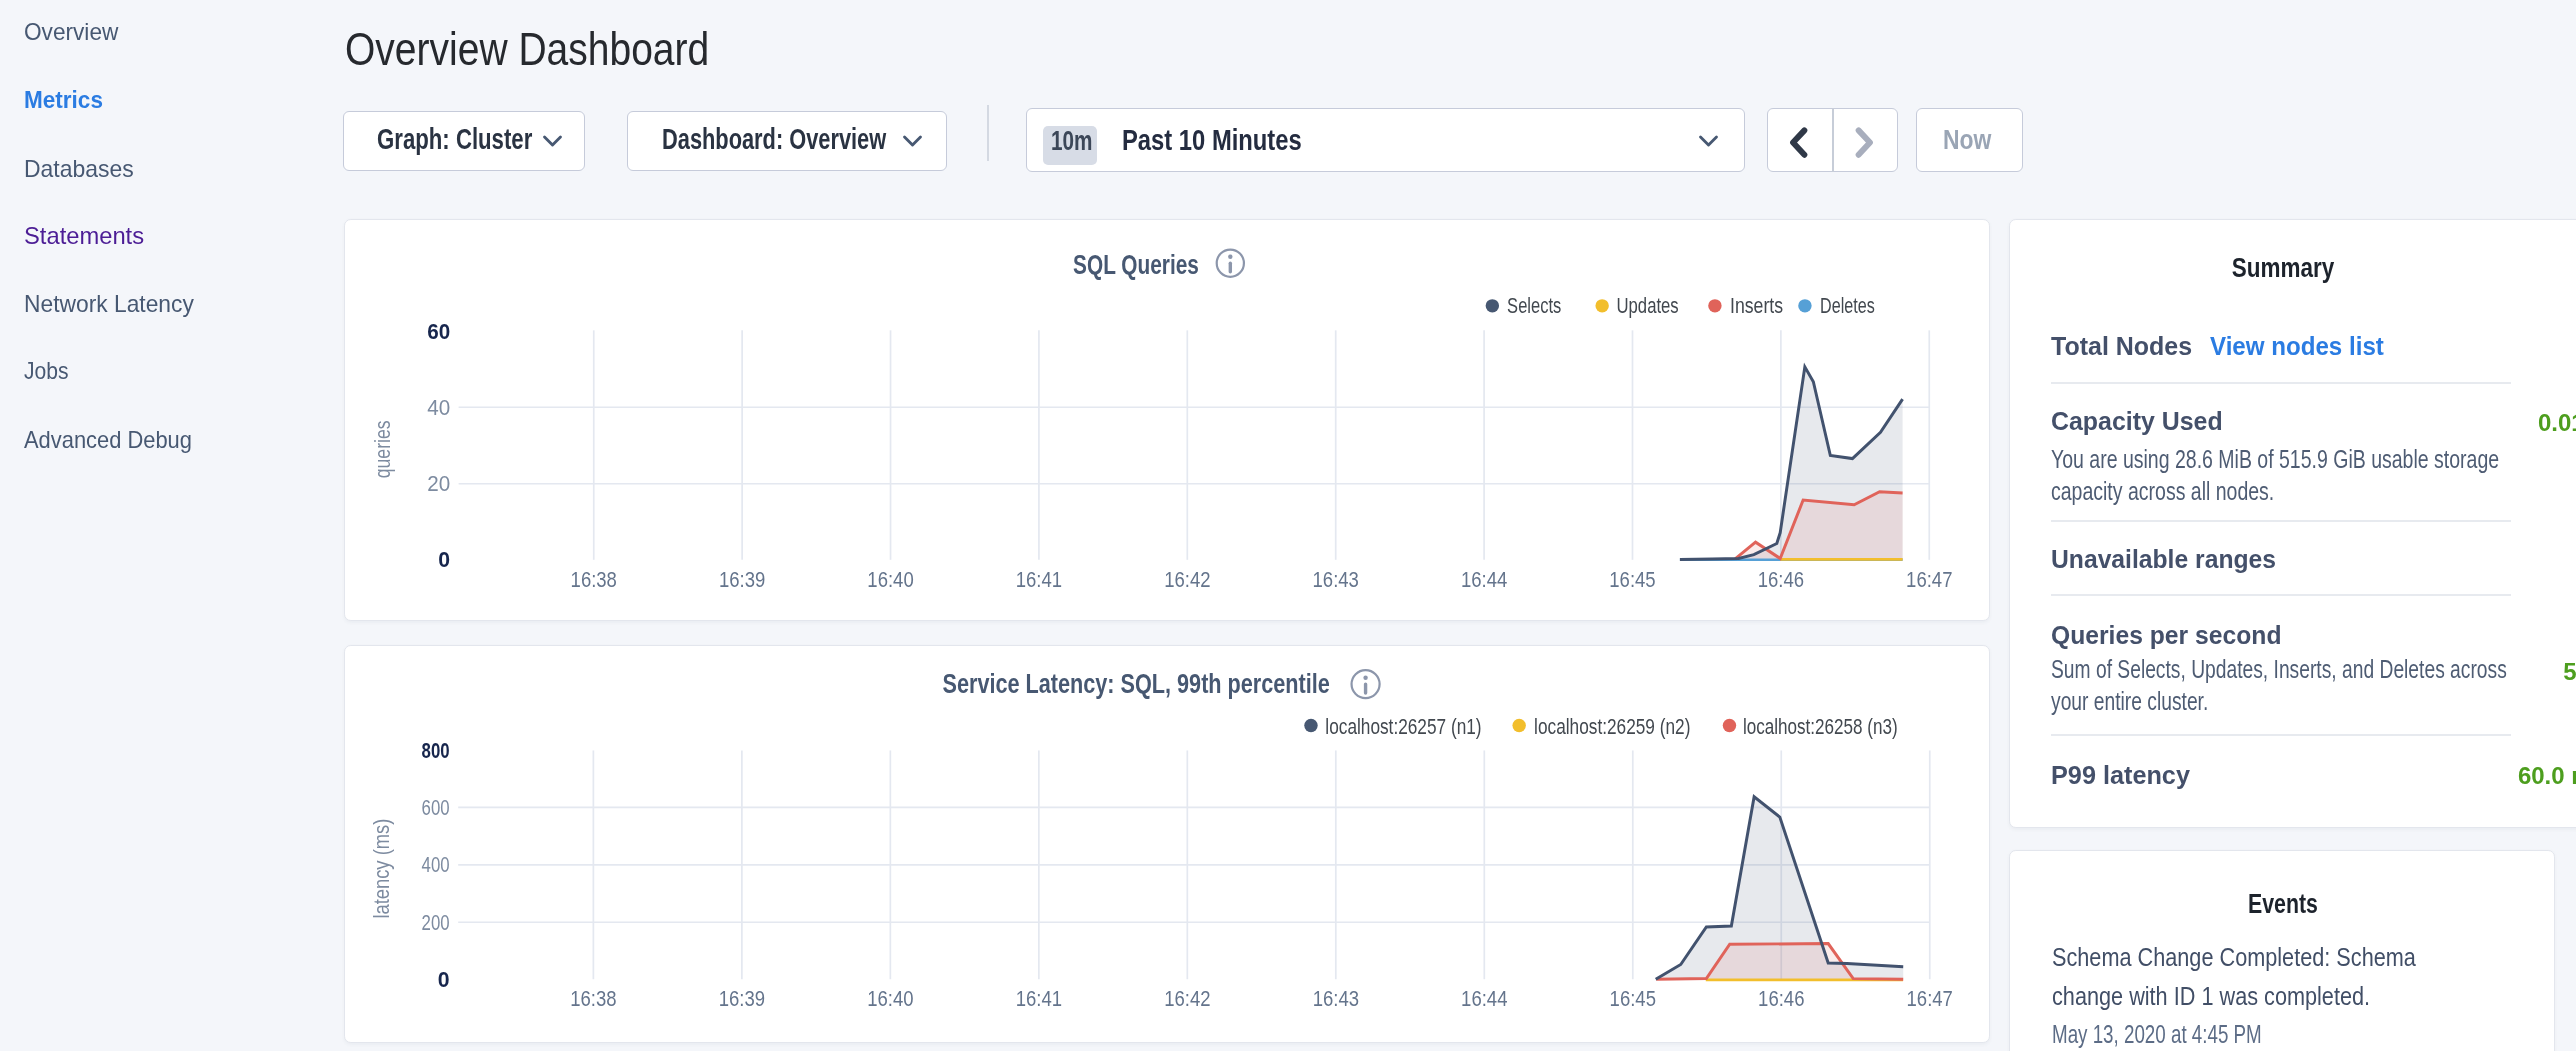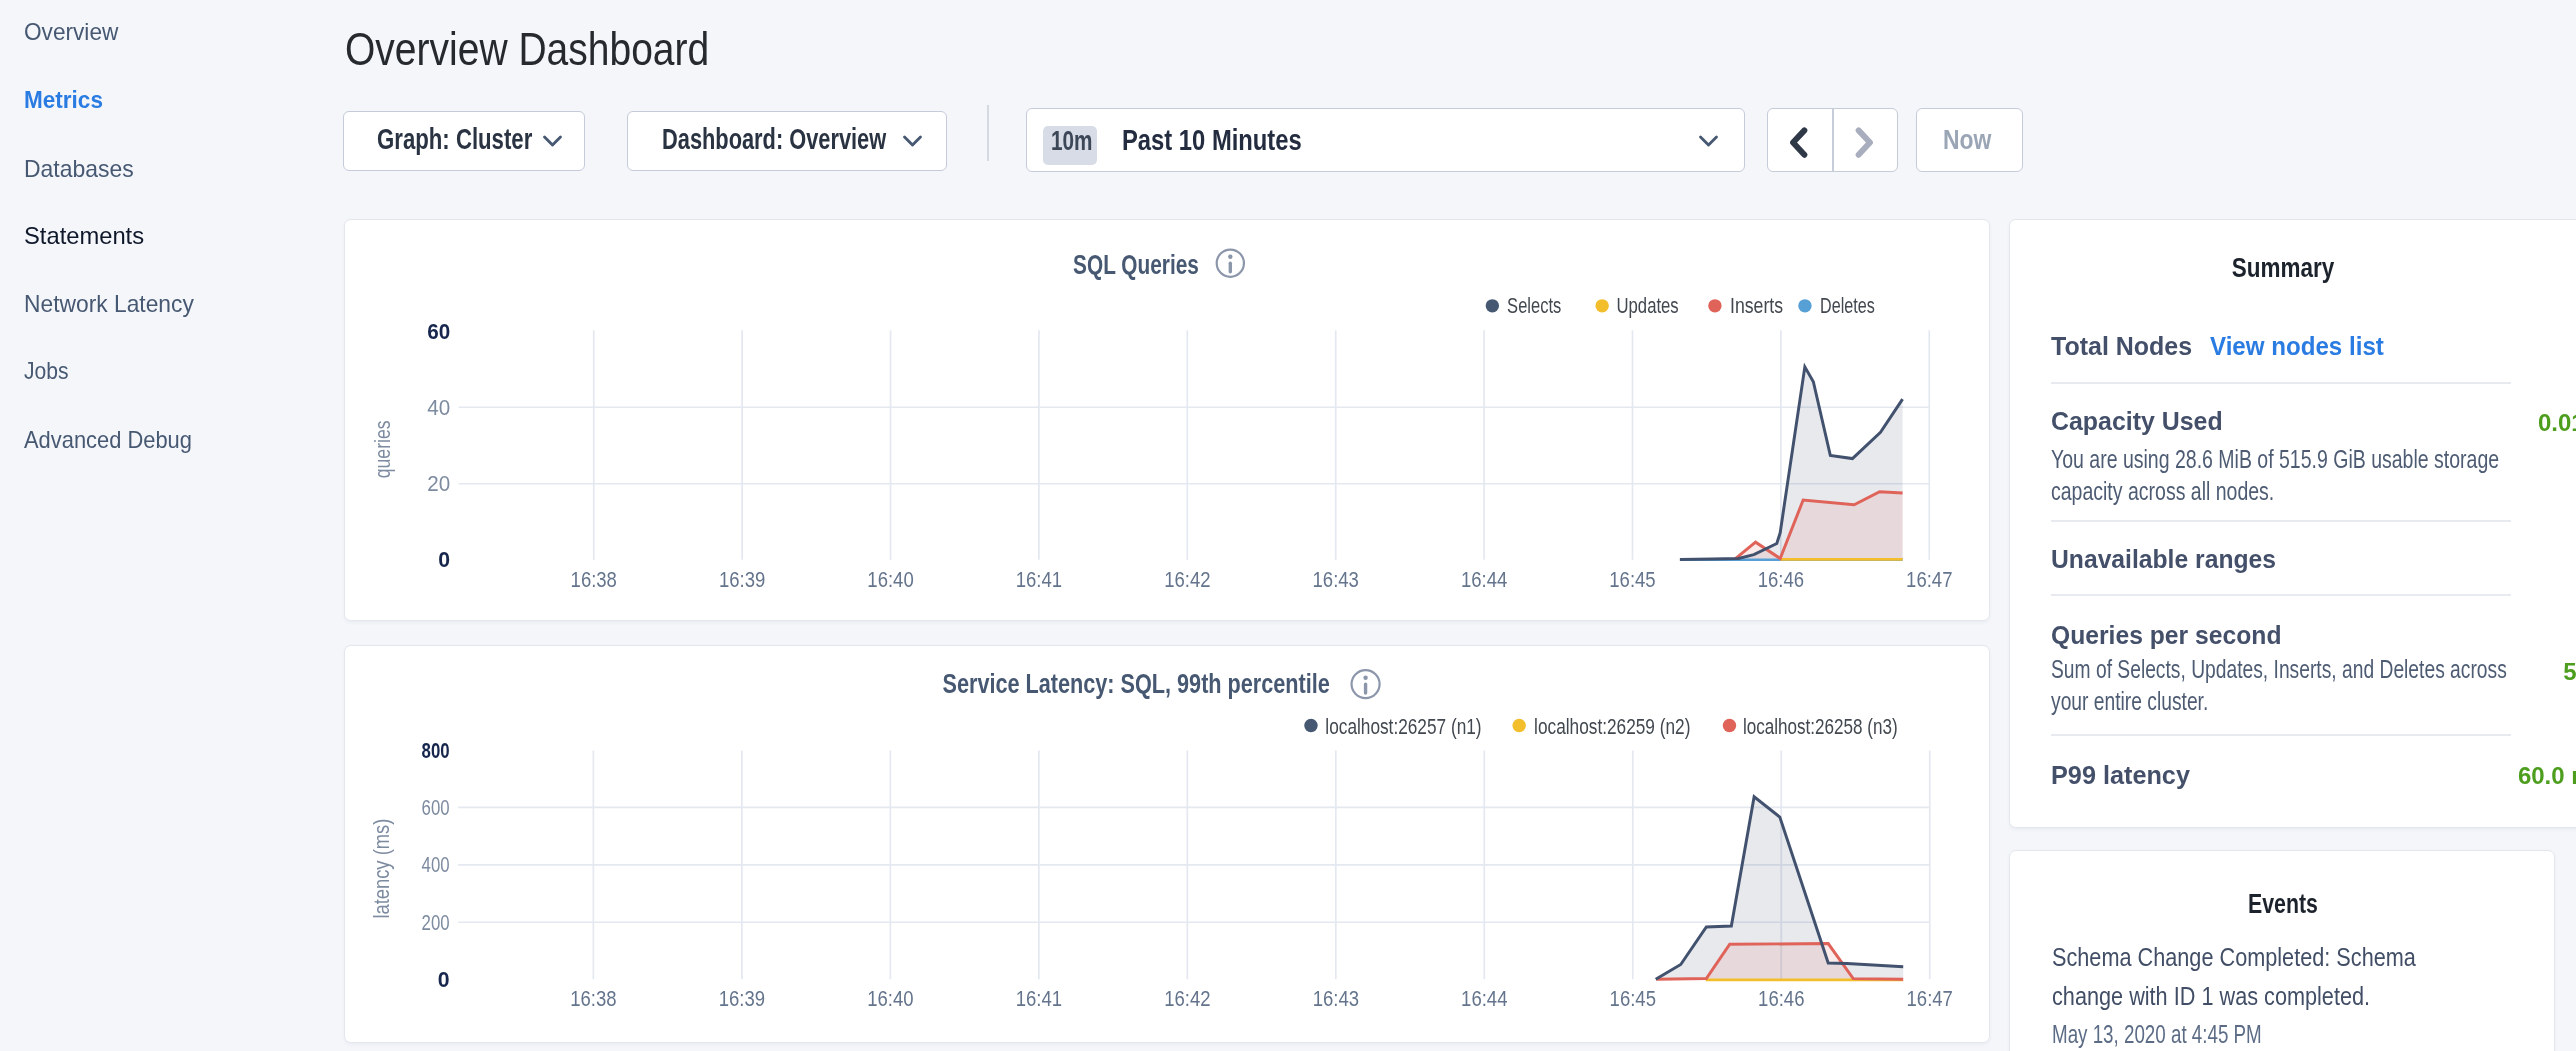--- a/index.html
+++ b/index.html
@@ -13,21 +13,21 @@
 svg text { font-family:"Liberation Sans", sans-serif; }
 .grn { color:#4d9e1e; font-weight:bold; font-size:24px; line-height:24px; }
 .head { font-weight:bold; font-size:25.5px; line-height:25.5px; color:#44506a; }
 </style>
 </head>
 <body>
 
 <div class="t" style="left:24px; top:20.3px; font-size:24px; line-height:24px; color:#475872; transform:scaleX(0.943);">Overview</div>
 <div class="t" style="left:24px; top:88px; font-size:24px; line-height:24px; color:#2b7ce2; font-weight:bold; transform:scaleX(0.939);">Metrics</div>
 <div class="t" style="left:24px; top:157px; font-size:24px; line-height:24px; color:#475872; transform:scaleX(0.956);">Databases</div>
-<div class="t" style="left:24px; top:224px; font-size:24px; line-height:24px; color:#0f172a; transform:scaleX(0.989);">Statements</div>
+<div class="t" style="left:24px; top:224px; font-size:24px; line-height:24px; color:#4c1d95; transform:scaleX(0.989);">Statements</div>
 <div class="t" style="left:24px; top:292px; font-size:24px; line-height:24px; color:#475872; transform:scaleX(0.95);">Network Latency</div>
 <div class="t" style="left:24px; top:359px; font-size:24px; line-height:24px; color:#475872; transform:scaleX(0.878);">Jobs</div>
 <div class="t" style="left:24px; top:428px; font-size:24px; line-height:24px; color:#475872; transform:scaleX(0.912);">Advanced Debug</div>
 
 <div class="t" style="left:345px; top:26.4px; font-size:46px; line-height:46px; color:#26292e; transform:scaleX(0.848);">Overview Dashboard</div>
 
 <div class="ctl" style="left:343px; top:111px; width:242px; height:60px;"></div>
 <div class="t" style="left:377px; top:125px; font-size:29px; line-height:29px; font-weight:bold; color:#2a3342; transform:scaleX(0.765);">Graph: Cluster</div>
 <svg class="abs" style="left:542px; top:134px;" width="21" height="14.5" viewBox="0 0 25 17">
     <path d="M3 3.5 L12.5 13 L22 3.5" fill="none" stroke="#475872" stroke-width="3.4" stroke-linecap="round" stroke-linejoin="round"></path>

